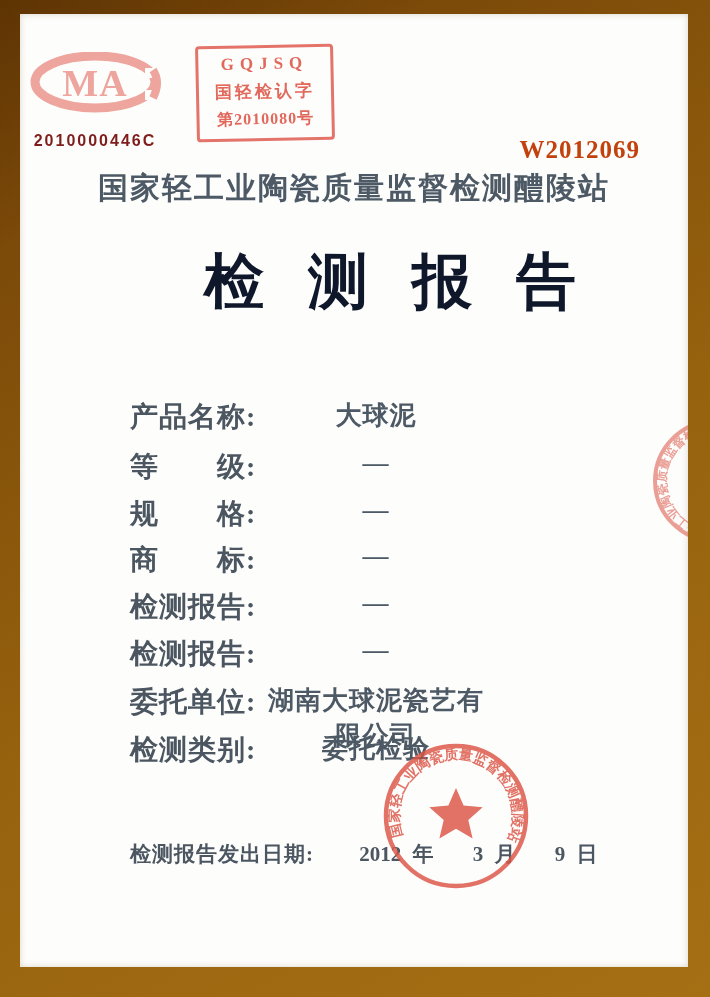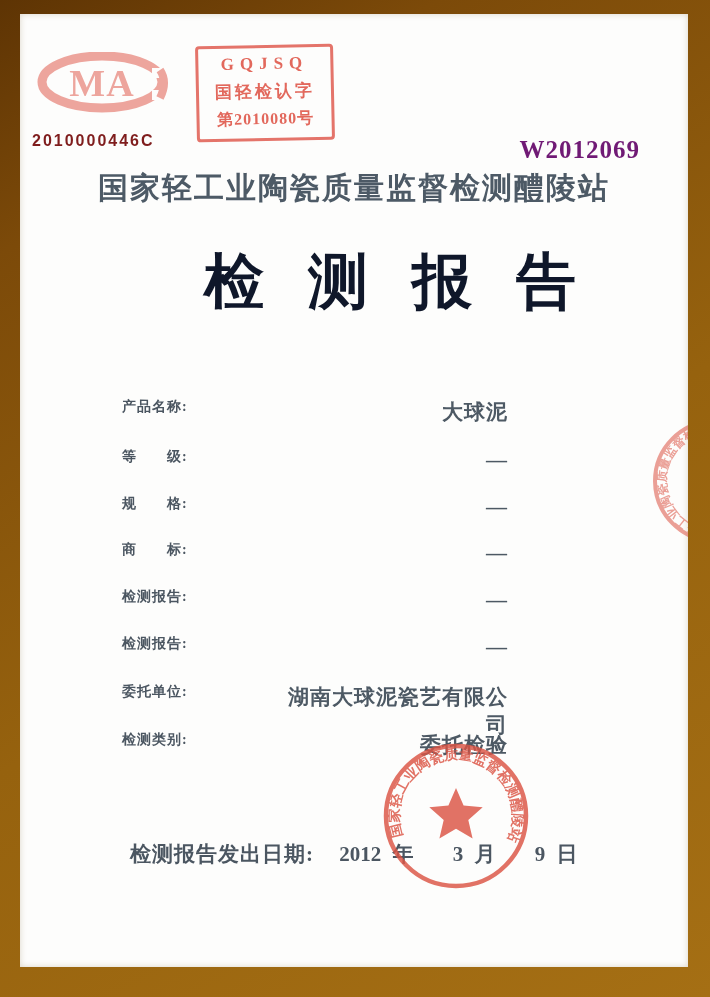--- a/index.html
+++ b/index.html
@@ -8,63 +8,63 @@
     font-family:"Liberation Serif","DejaVu Serif",serif;
     background:linear-gradient(150deg,#5e3404 0%,#7c4a09 18%,#96620e 55%,#a56f14 100%);
     overflow:hidden;
   }
   .paper{
     position:absolute;left:20px;top:14px;right:22px;bottom:30px;
     background:#fdfdfc;overflow:hidden;
     box-shadow:inset 0 0 6px rgba(120,90,40,.25);
   }
   
-  .cma{position:absolute;left:12px;top:38px;width:140px;text-align:left;}
+  .cma{position:absolute;left:5px;top:38px;width:140px;text-align:center;}
   .cma-num{
     margin-top:12px;font-family:"Liberation Sans","DejaVu Sans",sans-serif;
     font-size:16px;font-weight:bold;color:#7f1d1d;letter-spacing:2px;
   }
   
   .gqjsq{
     position:absolute;left:176px;top:31px;width:132px;padding:6px 0 8px 0;
     border:3px solid #e4746a;border-radius:4px;transform:rotate(-1.2deg);
     text-align:center;color:#e2685c;
   }
   .gqjsq .l1{font-size:17px;font-weight:bold;letter-spacing:6px;font-family:"Liberation Serif",serif;}
   .gqjsq .l2{font-size:17px;font-weight:bold;letter-spacing:3px;margin-top:6px;}
   .gqjsq .l3{font-size:16px;font-weight:bold;letter-spacing:1px;margin-top:6px;}
   
   .report-no{
     position:absolute;top:122px;right:48px;
-    font-size:25px;font-weight:bold;color:#701a75;letter-spacing:1px;
+    font-size:25px;font-weight:bold;color:#c2410c;letter-spacing:1px;
   }
   .org-title{
     position:absolute;top:154px;left:0;width:100%;text-align:center;
     font-size:30px;font-weight:bold;color:#4d5a66;letter-spacing:2px;
   }
   .doc-title{
     position:absolute;top:228px;left:0;width:100%;text-align:center;
     font-size:60px;font-weight:bold;color:#0f172a;
     letter-spacing:44px;padding-left:44px;box-sizing:border-box;margin-left:36px;
   }
   
   .row{position:absolute;left:98px;width:480px;height:30px;}
   .row .lbl{
-    position:absolute;left:4px;top:0;font-size:14px;font-weight:bold;
+    position:absolute;left:12px;top:0;font-size:28px;font-weight:bold;
     color:#4b5661;letter-spacing:1px;white-space:pre;
   }
   .row .val{
-    position:absolute;left:150px;top:0;width:240px;text-align:right;
-    font-size:21px;font-weight:bold;color:#4d5964;letter-spacing:1px;
+    position:absolute;left:138px;top:0;width:240px;text-align:center;
+    font-size:26px;font-weight:bold;color:#4d5964;letter-spacing:1px;
   }
   
   .date-row{position:absolute;left:110px;top:826px;width:520px;font-size:21px;font-weight:bold;color:#4b5661;}
   .date-row .dl{letter-spacing:1px;text-align:right;}
   .date-row .num{margin-left:34px;}
-  .date-row .num.first{margin-left:20px;}
+  .date-row .num.first{margin-left:40px;}
   .date-row .unit{margin-left:6px;}
   
   .seal-bottom{position:absolute;left:361px;top:727px;width:150px;height:150px;opacity:.82;}
   .seal-right{position:absolute;left:630px;top:402px;width:130px;height:130px;opacity:.55;}
 </style>
 </head>
 <body>
 
 <div class="paper">
 

